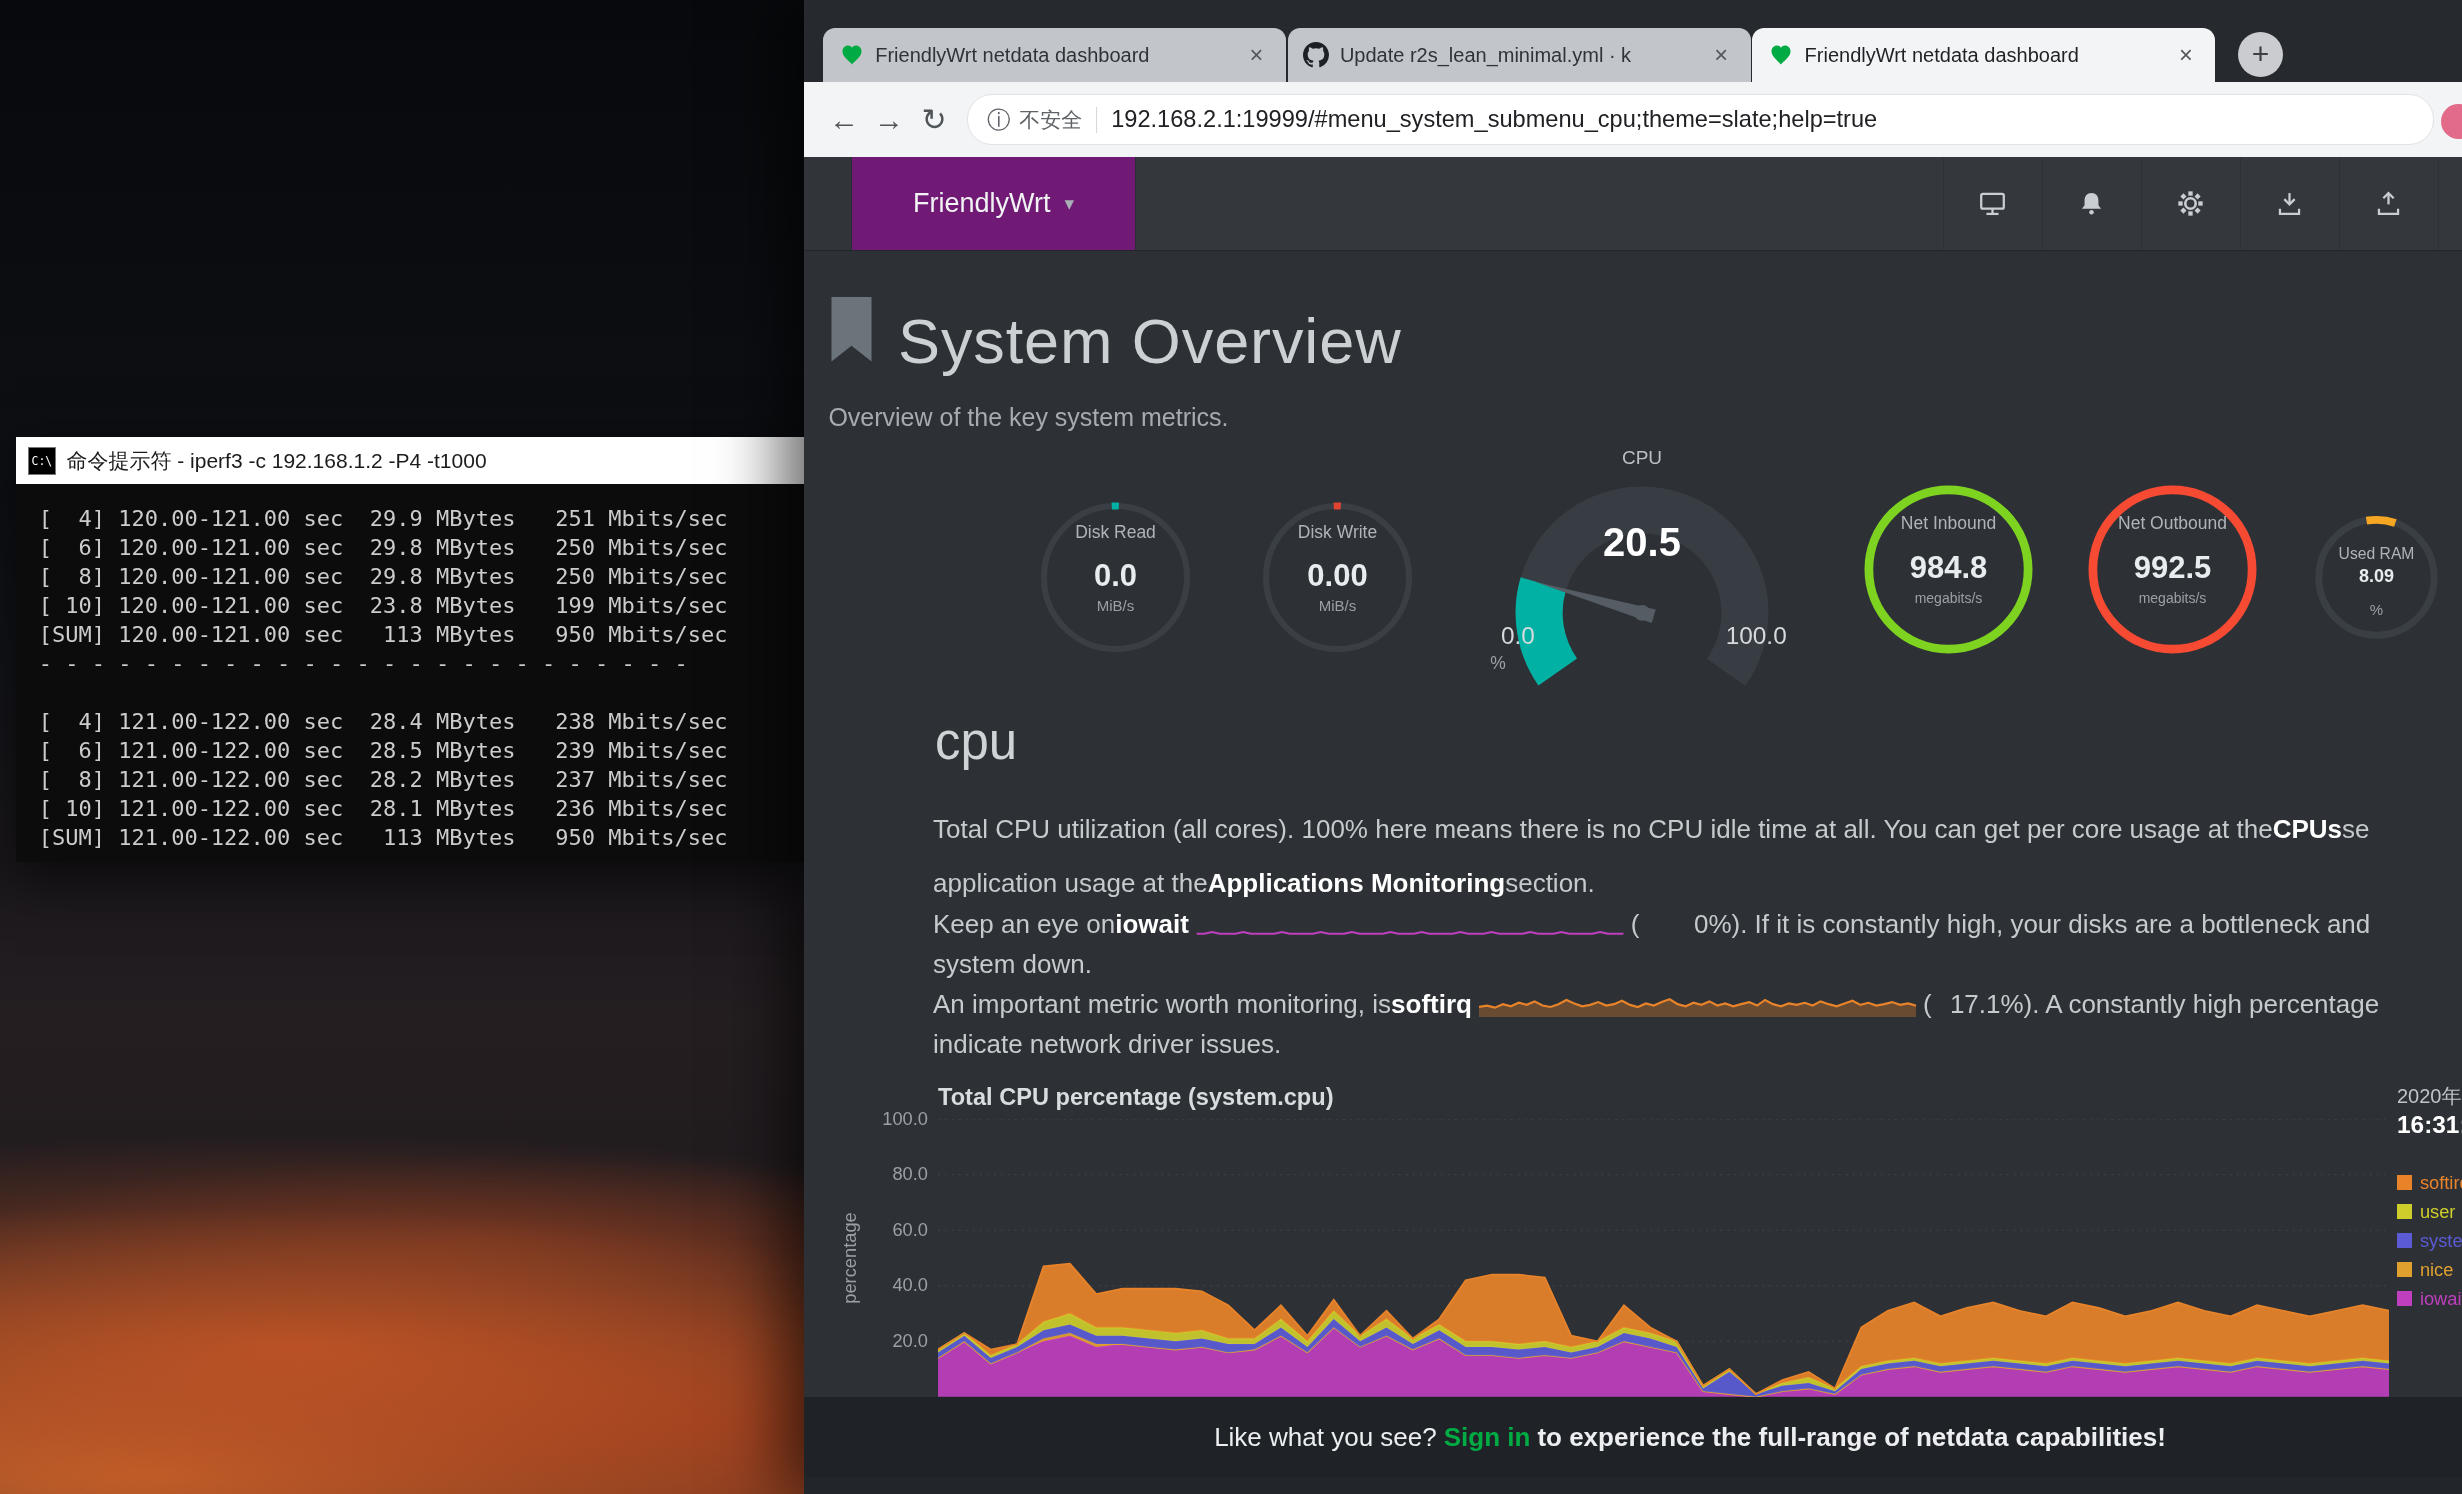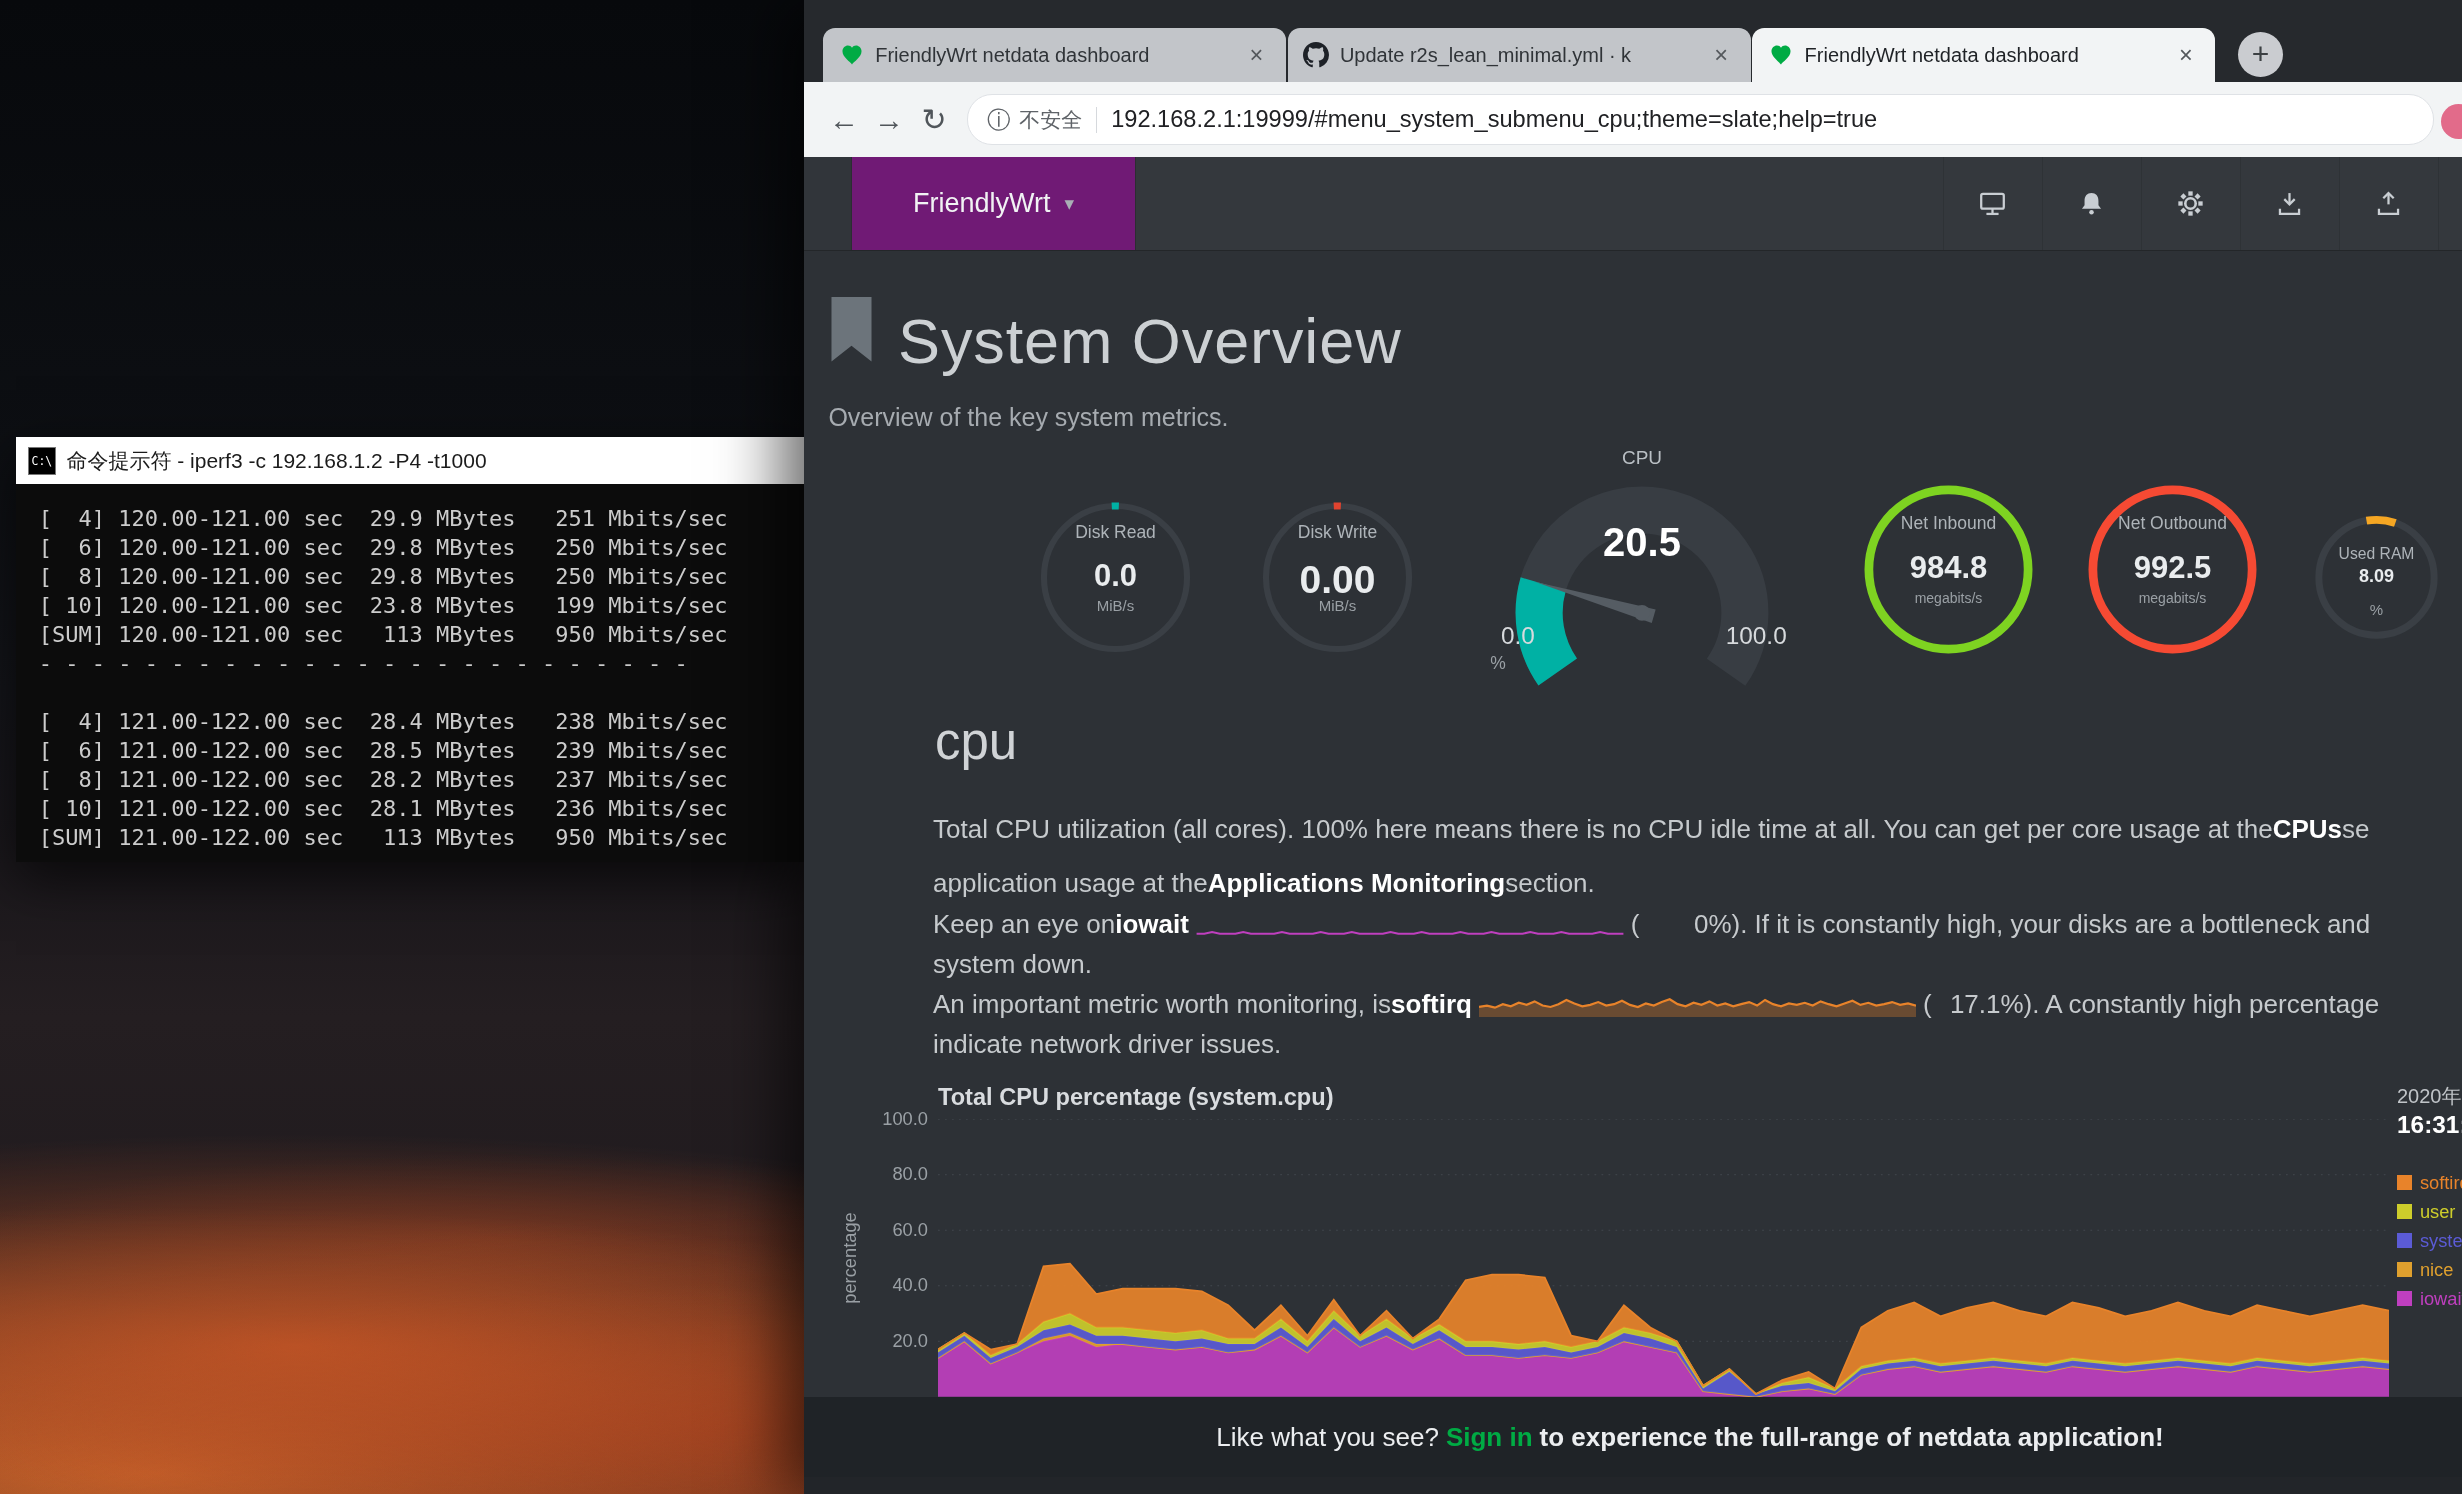--- a/index.html
+++ b/index.html
@@ -266,21 +266,21 @@
         <div class="g-value" style="top:59px;font-size:31px;">0.0</div>
         <div class="g-unit" style="top:98px;font-size:15px;">MiB/s</div>
       </div>
 
       <div class="gauge" style="left:455px;top:342px;width:157px;height:157px;">
         <svg width="157" height="157" viewBox="0 0 180 180">
           <circle class="ring-bg" cx="90" cy="90" r="82" stroke-width="7"></circle>
           <circle class="ring-val" cx="90" cy="90" r="82" stroke-width="8" stroke="#e0432f" pathLength="100" stroke-dasharray="1.6 98.4" transform="rotate(-93 90 90)"></circle>
         </svg>
         <div class="g-label" style="top:23px;">Disk Write</div>
-        <div class="g-value" style="top:59px;font-size:39px;">0.00</div>
+        <div class="g-value" style="top:59px;font-size:31px;">0.00</div>
         <div class="g-unit" style="top:98px;font-size:15px;">MiB/s</div>
       </div>
 
       <div class="gauge" style="left:681px;top:288px;width:314px;height:236px;">
         <div class="cpu-title">CPU</div>
         <svg width="314" height="218" viewBox="0 0 360 250" style="position:absolute;left:0;top:31px;">
           <circle cx="180" cy="157" r="118" fill="none" stroke="#383d43" stroke-width="54" pathLength="100" stroke-dasharray="69.44 30.56" transform="rotate(145 180 157)"></circle>
           <circle cx="180" cy="157" r="118" fill="none" stroke="#00b1a4" stroke-width="54" pathLength="100" stroke-dasharray="14.24 85.76" transform="rotate(145 180 157)"></circle>
           <g transform="rotate(-73.8 180 157)">
             <polygon points="180,29 188,171 172,171" fill="#555c63"></polygon>
@@ -408,19 +408,19 @@
           </div>
           <div class="lrow">
             <span class="sw" style="background: rgb(191, 63, 191);"></span>
             <span class="lname" style="color: rgb(191, 63, 191);">iowait</span>
           </div>
         </div>
 
       <div class="signin-bar">
         <span>Like what you see?</span>
         <span class="signin-link">Sign in</span>
-        <span class="bold"> to experience the full-range of netdata application!</span>
+        <span class="bold"> to experience the full-range of netdata capabilities!</span>
       </div>
       <div class="below-strip"></div>
     </div>
   </div>
 </div>
 
 
 </body></html>

